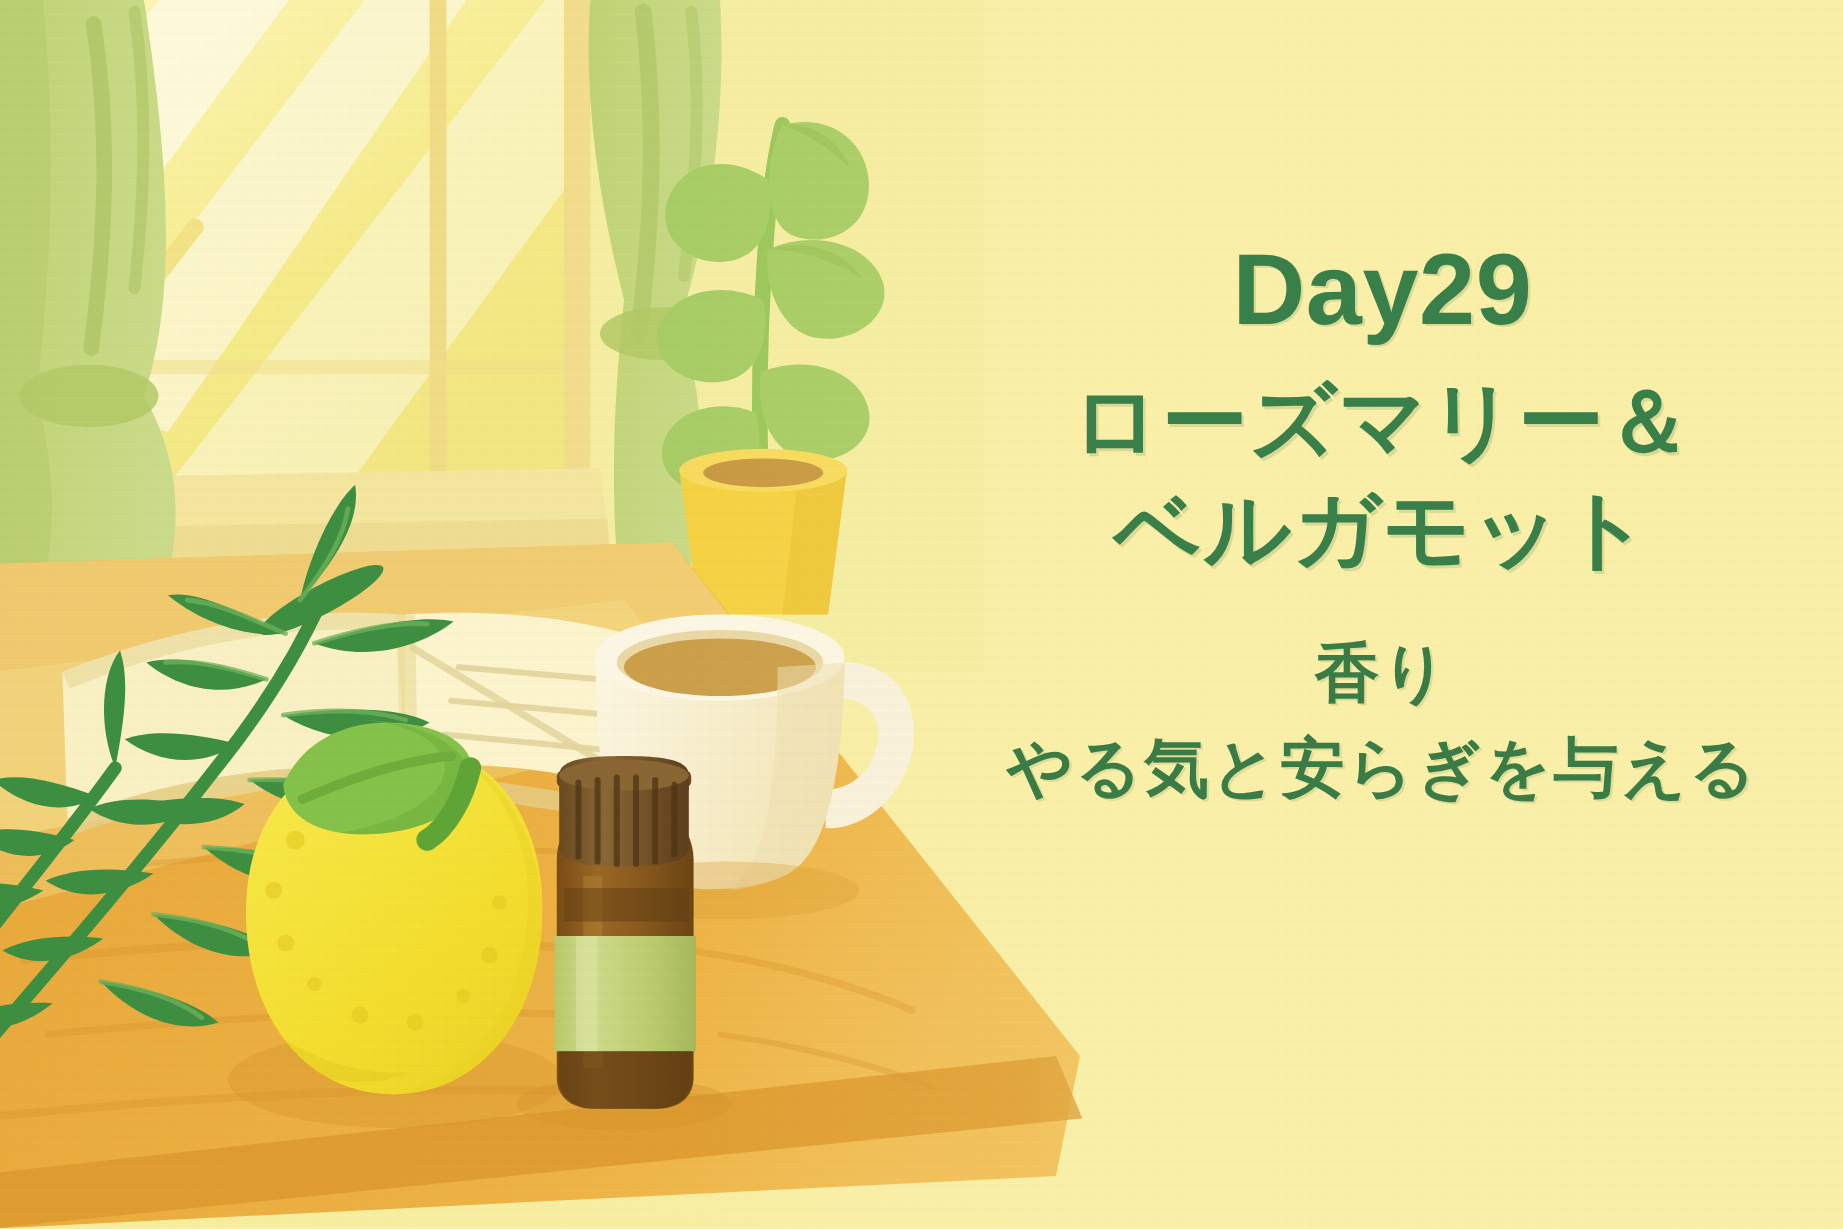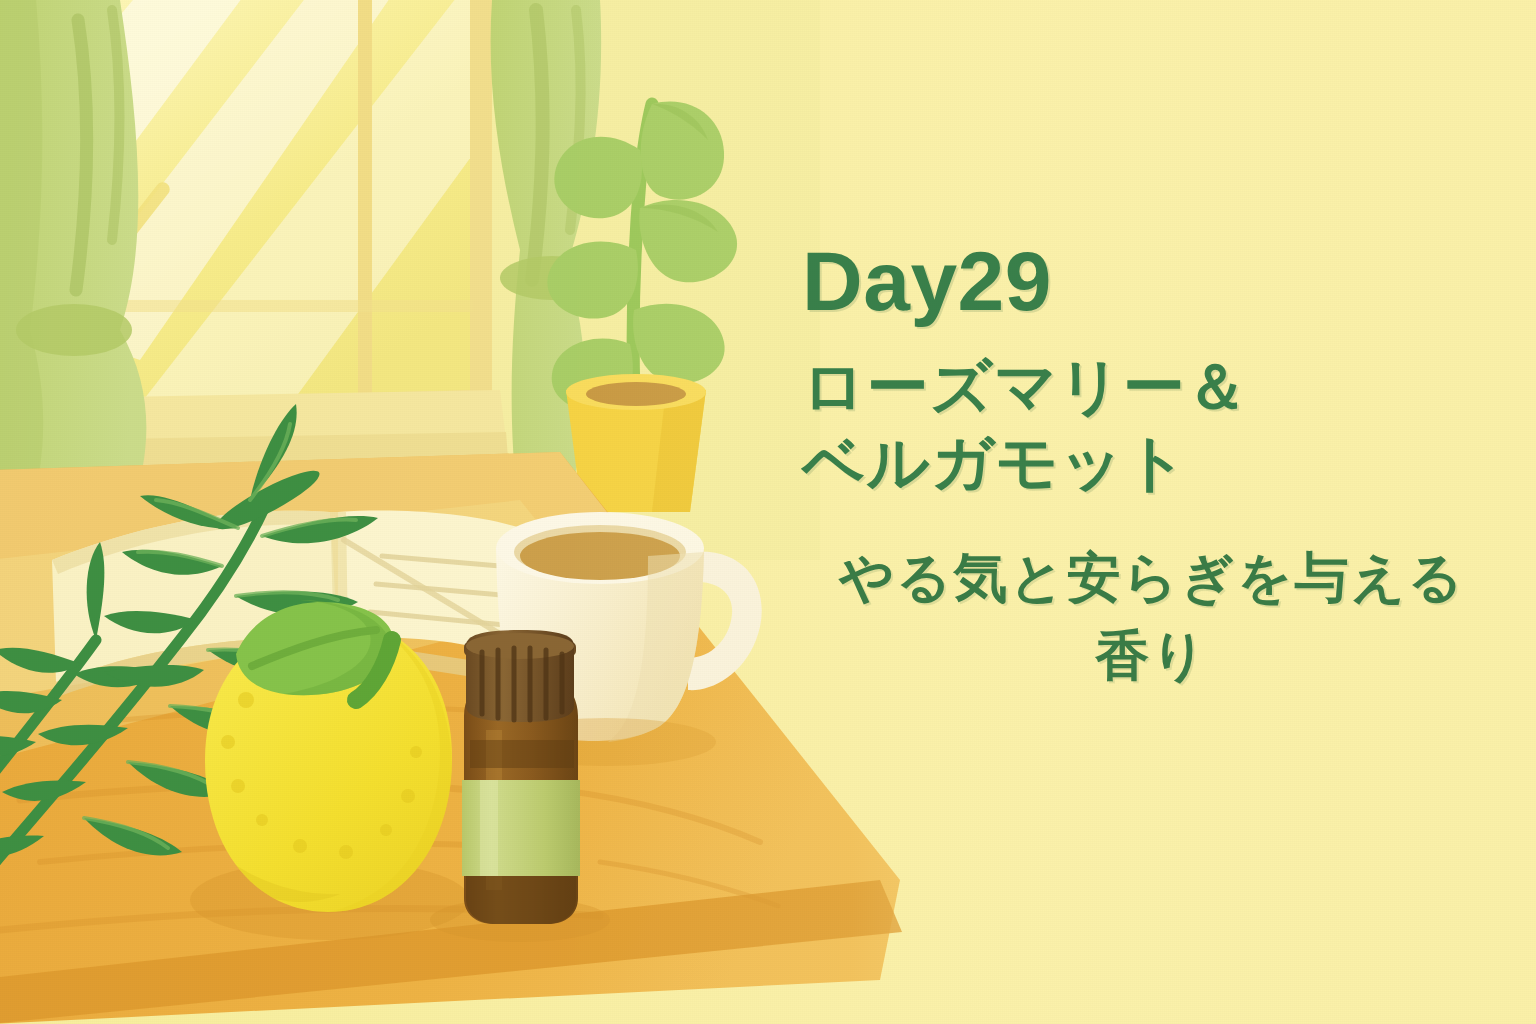--- a/index.html
+++ b/index.html
@@ -34,32 +34,32 @@
     display: flex;
     flex-direction: column;
     align-items: center;
     justify-content: flex-start;
     padding-top: 196px;
     box-sizing: border-box;
     z-index: 40;
   }
   .title-block {
     width: 700px;
+    text-align: center;
     color: #39804A;
-    margin-top: 40px;
   }
   .t-day {
     font-size: 84px;
     font-weight: 700;
     line-height: 1.08;
     letter-spacing: 0.5px;
     text-shadow: 2px 2px 0 rgba(150,170,110,0.30);
   }
   .t-jp1, .t-jp2 {
-    font-size: 62px;
+    font-size: 72px;
     font-weight: 700;
     line-height: 1.22;
     letter-spacing: 1px;
     text-shadow: 2px 2px 0 rgba(150,170,110,0.30);
   }
   .t-jp1 { margin-top: 22px; }
   .t-jp2 { margin-top: 2px; font-family: Liberation Serif, serif; }
   .sub-block {
     width: 700px;
     text-align: center;
@@ -394,19 +394,19 @@
 
   <div class="text-panel">
 
     <div class="title-block">
       <div class="t-day">Day29</div>
       <div class="t-jp1">ローズマリー＆</div>
       <div class="t-jp2">ベルガモット</div>
     </div>
 
     <div class="sub-block">
+      <div class="t-sub">香り</div>
       <div class="t-sub">やる気と安らぎを与える</div>
-      <div class="t-sub">香り</div>
     </div>
 
   </div>
 
 </div>
 
 </body></html>

